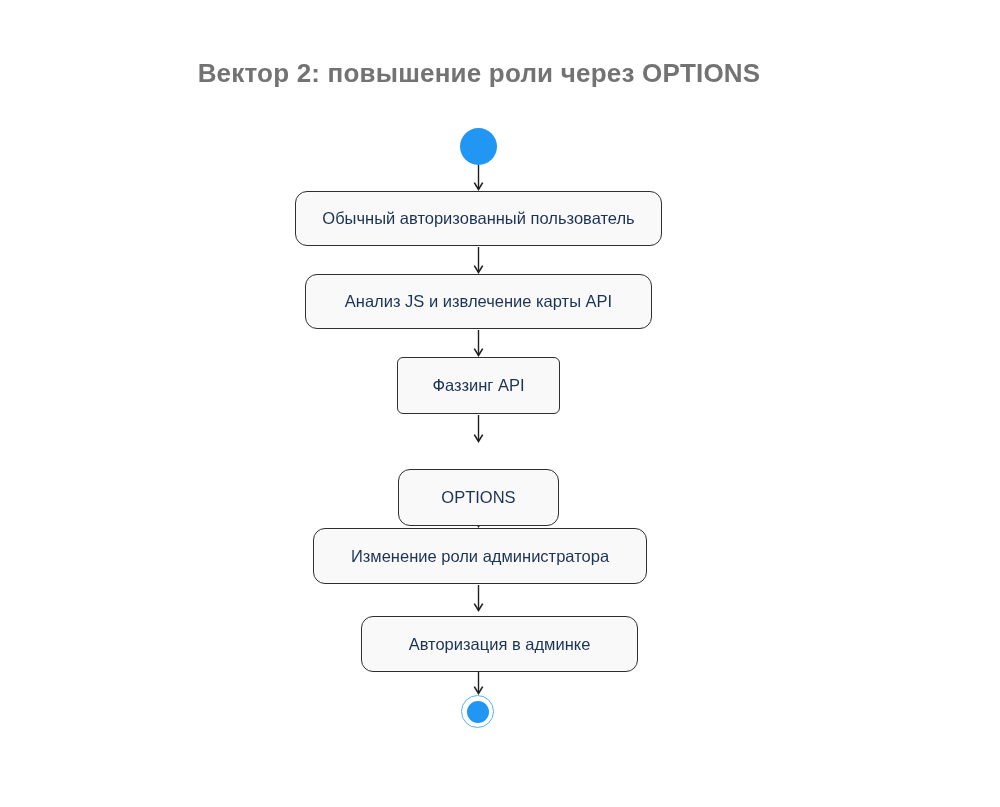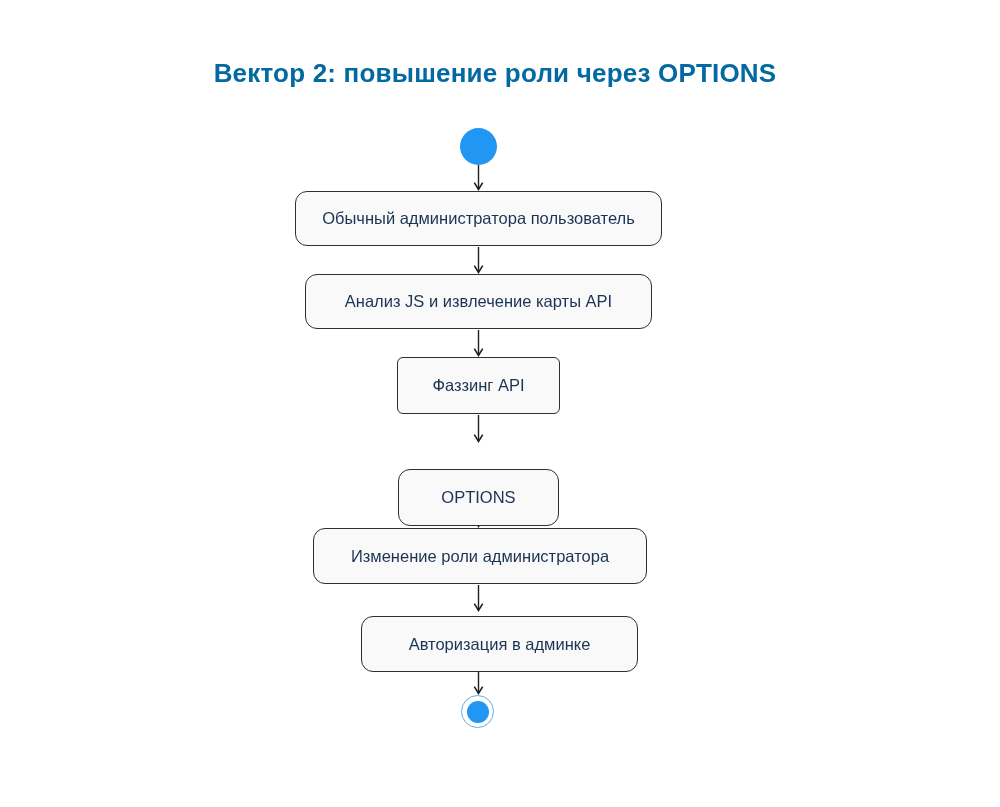--- a/index.html
+++ b/index.html
@@ -10,27 +10,27 @@
   .canvas {
     position: relative;
     width: 1000px;
     height: 807px;
     background: #ffffff;
     font-family: "Liberation Sans", "DejaVu Sans", sans-serif;
     overflow: hidden;
   }
   .diagram-title {
     position: absolute;
-    left: 16px;
+    left: 0;
     top: 58px;
     width: 958px;
     text-align: center;
     font-size: 26px;
     font-weight: bold;
-    color: #0369a1;
+    color: #737373;
     letter-spacing: 0.2px;
   }
   .arrows-svg {
     position: absolute;
     left: 0;
     top: 0;
     width: 1000px;
     height: 807px;
     pointer-events: none;
   }
@@ -112,21 +112,21 @@
     <line class="flow-arrow" x1="478.5" y1="330" x2="478.5" y2="355" marker-end="url(#arrowV)"></line>
     <line class="flow-arrow" x1="478.5" y1="415" x2="478.5" y2="441" marker-end="url(#arrowV)"></line>
     <line class="flow-arrow" x1="478.5" y1="501" x2="478.5" y2="526" marker-end="url(#arrowV)"></line>
     <line class="flow-arrow" x1="478.5" y1="585" x2="478.5" y2="610" marker-end="url(#arrowV)"></line>
     <line class="flow-arrow" x1="478.5" y1="669" x2="478.5" y2="693" marker-end="url(#arrowV)"></line>
   </svg>
 
   <div class="start-node"></div>
 
   <div class="activity-node node-1">
-    <span>Обычный администратора пользователь</span>
+    <span>Обычный авторизованный пользователь</span>
   </div>
 
   <div class="activity-node node-2">
     <span>Анализ JS и извлечение карты API</span>
   </div>
 
   <div class="activity-node node-3">
     <span>Фаззинг API</span>
   </div>
 

